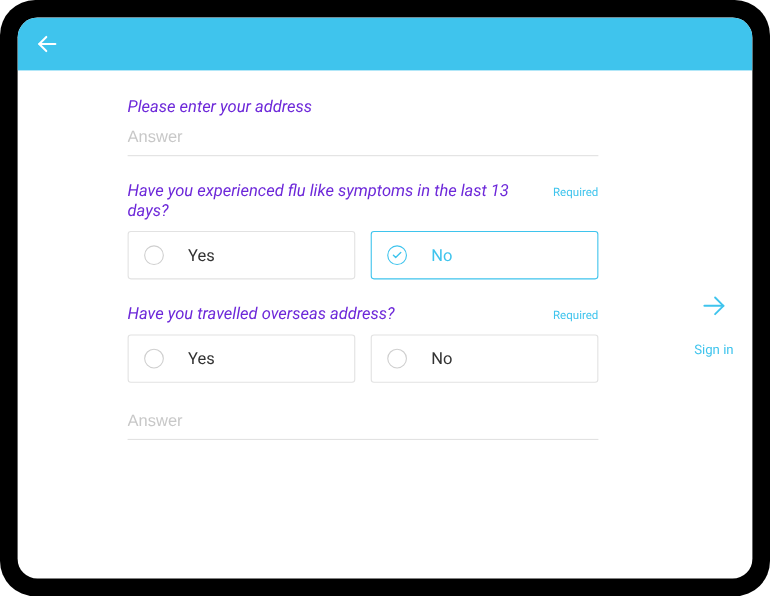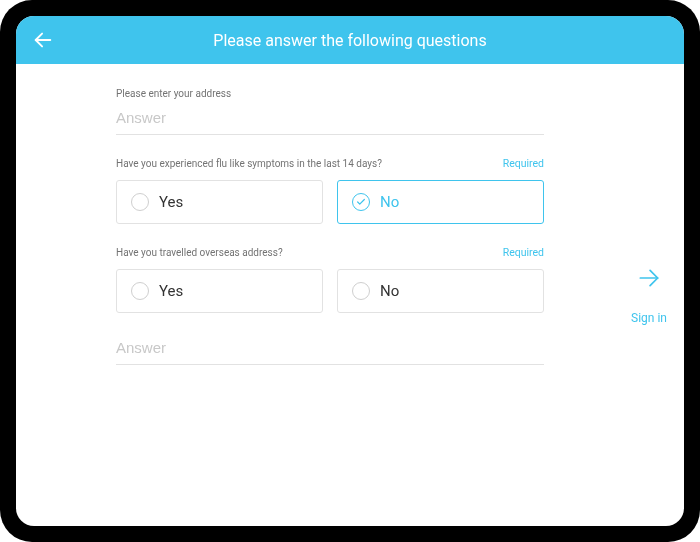--- a/index.html
+++ b/index.html
@@ -76,22 +76,23 @@
     font-size: 12px;
   }
   .q-block { margin-bottom: 22px; }
   .q-label-row {
     display: flex;
     justify-content: space-between;
     align-items: baseline;
     margin-bottom: 6px;
   }
   .q-label {
-    font-size: 10px;
-    color: #737373;
+    font-size: 15px;
+    color: #6d28d9;
+    font-style: italic;
   }
   .required-tag {
     font-size: 10.5px;
     color: #3fc4ed;
   }
   .answer-input {
     width: 100%;
     border: none;
     border-bottom: 1px solid #e2e2e2;
     font-size: 15px;
@@ -105,21 +106,21 @@
     gap: 14px;
     margin-top: 10px;
   }
   .option {
     flex: 1;
     border: 1px solid #e2e2e2;
     border-radius: 3px;
     padding: 12px 14px;
     display: flex;
     align-items: center;
-    gap: 10px;
+    gap: 22px;
     cursor: pointer;
     font-size: 15px;
     color: #333;
   }
   .option .radio {
     width: 18px;
     height: 18px;
     border: 1.5px solid #cfcfcf;
     border-radius: 50%;
     flex-shrink: 0;
@@ -142,36 +143,35 @@
 <div class="device-frame">
   <div class="screen">
 
     <div class="header">
       <div class="back-btn">
         <svg width="22" height="22" viewBox="0 0 24 24" fill="none" stroke-width="2" stroke-linecap="round" stroke-linejoin="round">
             <line x1="20" y1="12" x2="4" y2="12"></line>
             <polyline points="11 5 4 12 11 19"></polyline>
           </svg>
       </div>
-      <div class="header-title">Please answer the following questions</div>
     </div>
 
     <div class="content-wrap">
       <div class="form-area">
 
         <div class="q-block">
           <div class="q-label-row">
             <div class="q-label">Please enter your address</div>
           </div>
           <input class="answer-input" type="text" placeholder="Answer" style="">
         </div>
 
         <div class="q-block">
           <div class="q-label-row">
-            <div class="q-label">Have you experienced flu like symptoms in the last 14 days?</div>
+            <div class="q-label">Have you experienced flu like symptoms in the last 13 days?</div>
             <div class="required-tag">Required</div>
           </div>
           <div class="options-row">
             <div class="option">
               <span class="radio"></span>
               <span>Yes</span>
             </div>
             <div class="option selected">
               <span class="radio">
                 <svg width="10" height="10" viewBox="0 0 24 24" fill="none" stroke-width="3" stroke-linecap="round" stroke-linejoin="round">

